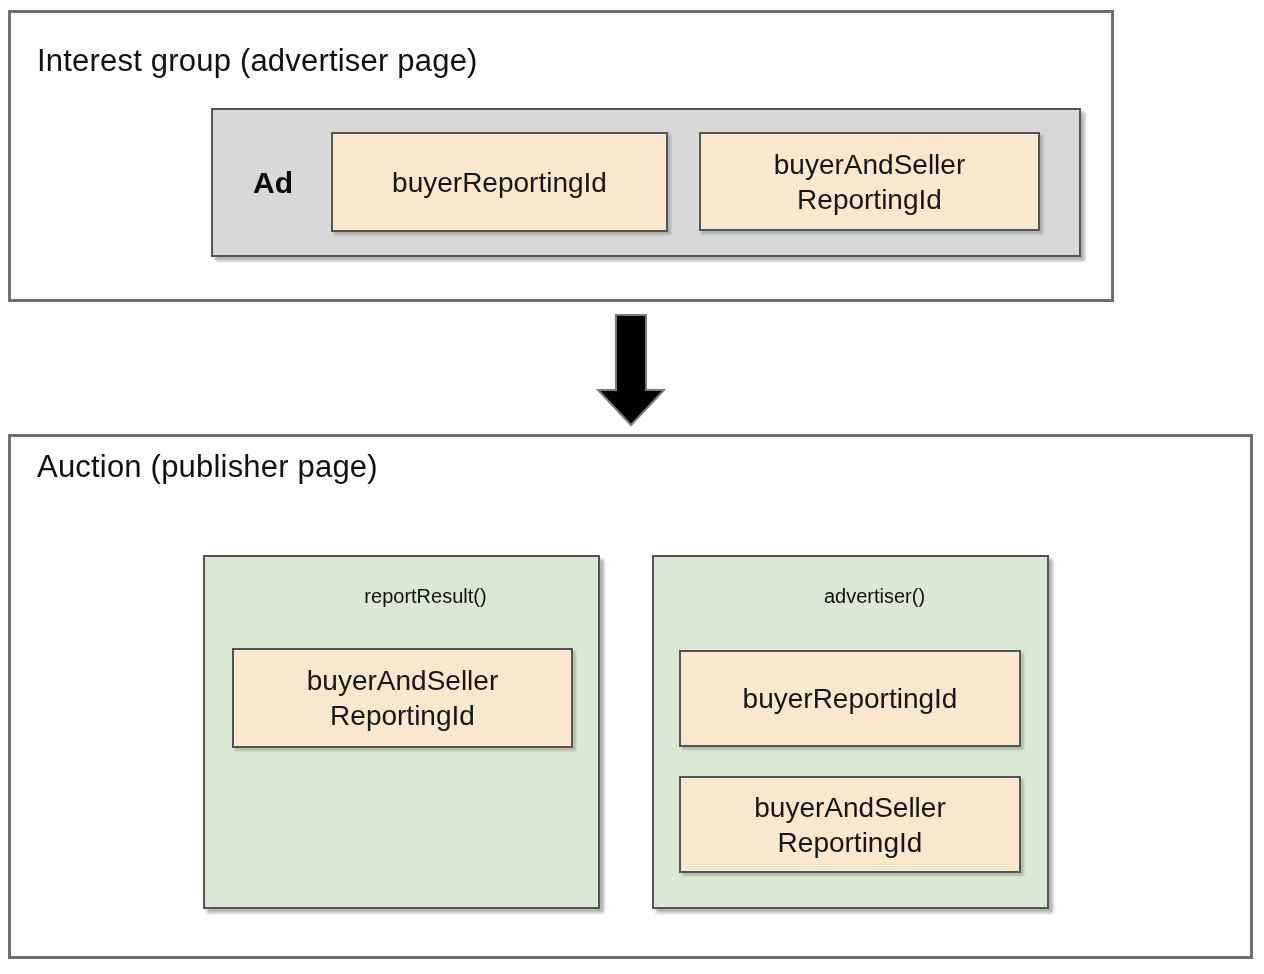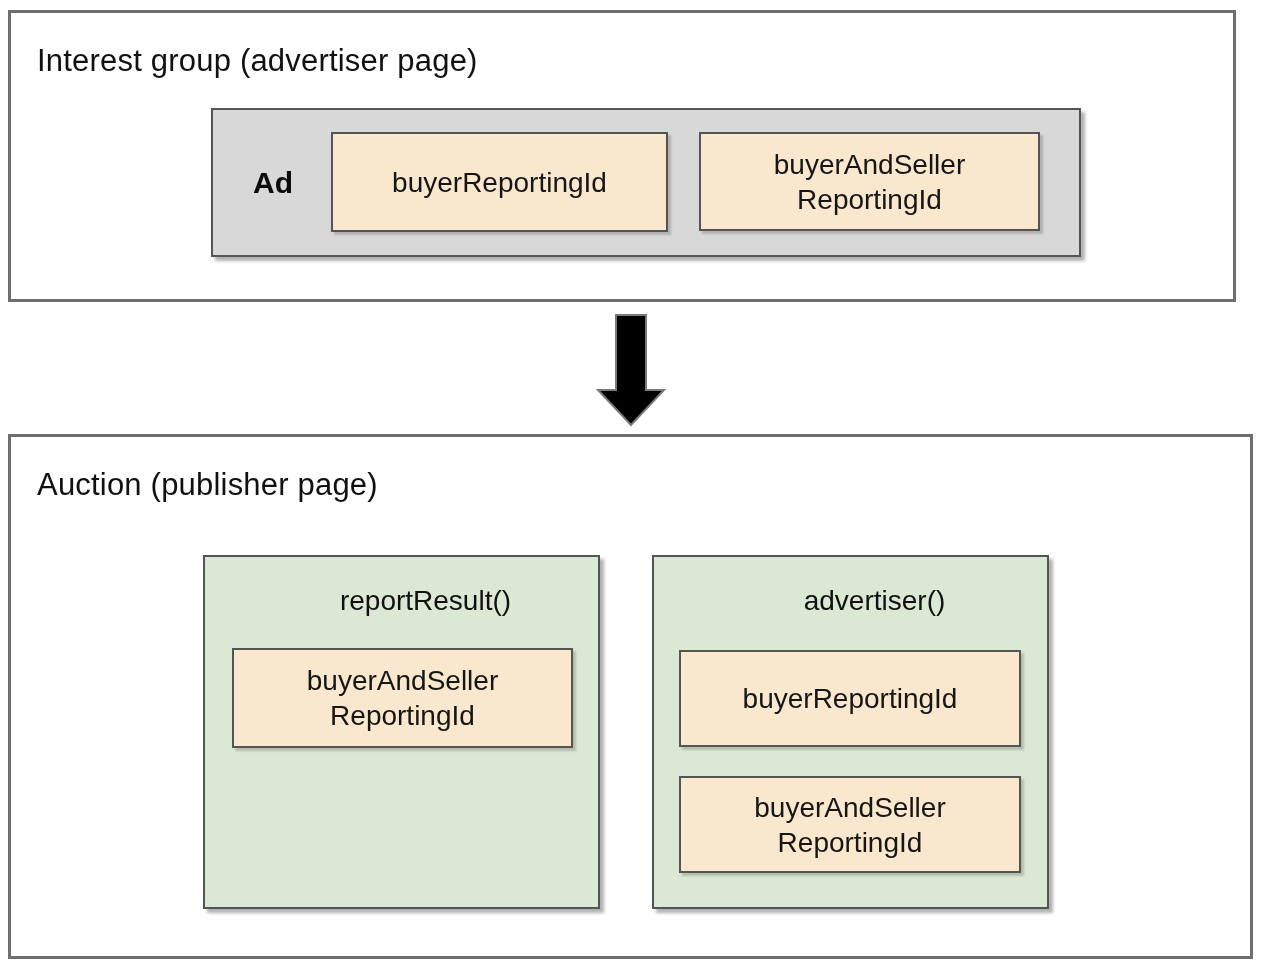--- a/index.html
+++ b/index.html
@@ -10,33 +10,33 @@
     background:#ffffff;
     font-family:"Liberation Sans", sans-serif;
     color:#141414;
   }
   
   .outer{
     position:absolute;
     background:#ffffff;
     border:3px solid #6f6f6f;
   }
-  #interest-group{left:8px;top:10px;width:1228px;height:292px;}
+  #interest-group{left:8px;top:10px;width:1106px;height:292px;}
   #auction{left:8px;top:434px;width:1245px;height:525px;}
   .outer-title{
     position:absolute;
     margin:0;
     font-size:31px;
     font-weight:400;
     letter-spacing:.2px;
     color:#111;
     white-space:nowrap;
   }
   #interest-group .outer-title{left:26px;top:30px;}
-  #auction .outer-title{left:26px;top:30px;}
+  #auction .outer-title{left:26px;top:12px;}
 
   
   .ad-box{
     position:absolute;
     left:188px;top:95px;      
     width:870px;height:149px;
     background:#d8d8d8;
     border:2px solid #545454;
     box-shadow:4px 4px 3px rgba(0,0,0,.30);
     margin-left:12px;
@@ -87,21 +87,21 @@
     background:#dbe8d3;
     border:2px solid #545454;
     box-shadow:4px 4px 3px rgba(0,0,0,.30);
   }
   .fn-result{left:192px;}
   .fn-win{left:641px;}
   .fn-title{
     position:absolute;
     left:0;top:28px;width:100%;
     text-align:center;
-    font-size:28px;
+    font-size:20px;
     color:#111;
     padding-left:48px;
   }
   .chip-r1{left:27px;top:91px;width:341px;height:100px;}
   .chip-w1{left:25px;top:93px;width:342px;height:97px;}
   .chip-w2{left:25px;top:219px;width:342px;height:97px;}
 </style>
 </head>
 <body>
 

